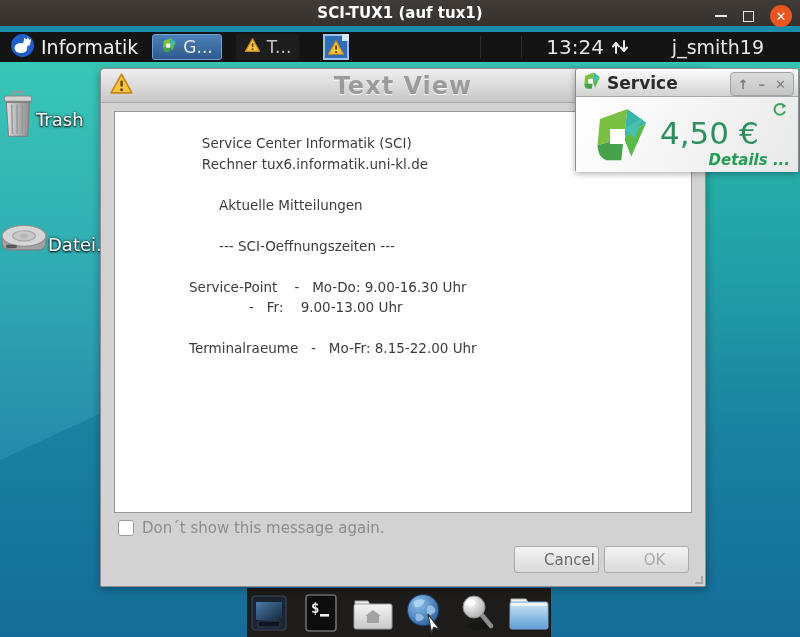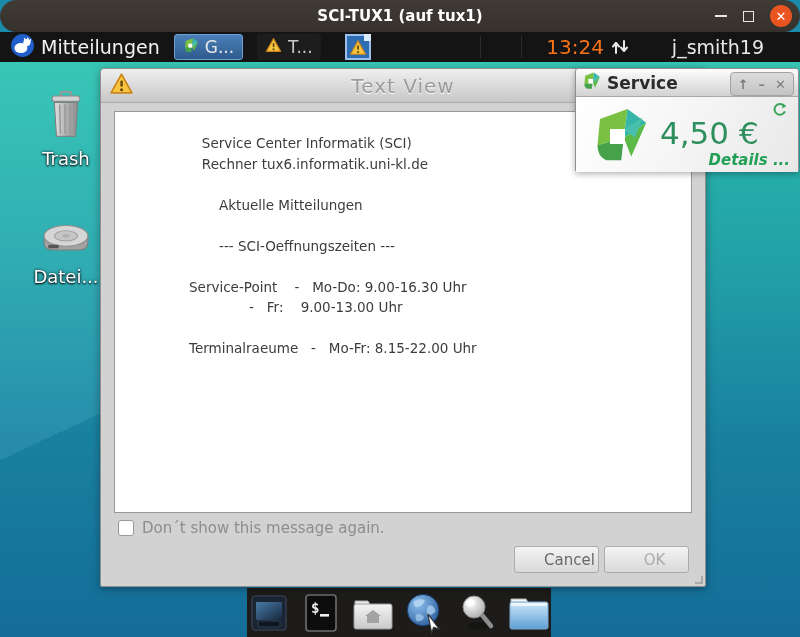--- a/index.html
+++ b/index.html
@@ -1,21 +1,21 @@
 <!DOCTYPE html>
 <html><head>
 <meta charset="utf-8">
 <style>
   * { margin:0; padding:0; box-sizing:border-box; }
   body { font-family:"DejaVu Sans", sans-serif; background:#222; }
   .screen { position:relative; width:800px; height:637px; overflow:hidden; background:#1a8cab; }
 
   
-  .titlebar { position:absolute; left:0; top:0; width:800px; height:32px;
-    background:linear-gradient(#403b37,#36312d); display:flex; align-items:center;border-radius:16px; }
+  .titlebar { position:absolute; left:0; top:0; width:800px; height:26px;
+    background:linear-gradient(#403b37,#36312d); display:flex; align-items:center; }
   .titlebar .title { position:absolute; left:0; right:0; text-align:center;
     color:#fff; font-weight:bold; font-size:15px; }
   .win-controls { position:absolute; right:8px; top:0; height:32px; display:flex; align-items:center; gap:16px; }
   .btn-min { width:12px; height:2px; background:#e6e6e6; }
   .btn-max { width:11px; height:11px; border:1.5px solid #e6e6e6; }
   .btn-close { width:22px; height:22px; border-radius:50%; background:#e95420; color:#fff;
     display:flex; align-items:center; justify-content:center; font-size:13px; font-weight:bold; line-height:1; }
 
   
   .panel { position:absolute; left:0; top:32px; width:800px; height:30px; background:#141414;
@@ -24,46 +24,46 @@
   .menu-label { font-size:19px; color:#f2f2f2; }
   .task-btn { display:flex; align-items:center; gap:6px; height:26px; padding:0 8px; margin-left:14px;
     border-radius:3px; font-size:17px; color:#e8e8e8; }
   .task-btn.active { background:linear-gradient(#4b80b8,#2e5a8e); border:1px solid #6fa0d4; }
   .task-btn.inactive { color:#c9c9c9; background:#1d1d1d; }
   .tray-icon { margin-left:24px; width:26px; height:26px; background:#2e6db4; border:2px solid #9cc0ea;
     display:flex; align-items:center; justify-content:center; position:relative; }
   .tray-icon .notch { position:absolute; right:-2px; top:-2px; width:7px; height:7px; background:#dcebfa; }
   .panel .spacer { flex:1; }
   .sep { width:1px; height:22px; background:#2c2c2c; margin:0 0 0 44px; }
-  .clock { font-size:20px; color:#f97316; margin-left:24px; }
+  .clock { font-size:20px; color:#e5e5e5; margin-left:24px; }
   .updown { margin-left:6px; display:flex; align-items:center; }
   .username { font-size:19px; color:#e9e9e9; margin-left:42px; margin-right:26px; }
 
   
   .desktop { position:absolute; left:0; top:62px; width:800px; height:575px;
     background:linear-gradient(180deg,#2cc3b2 0%,#23a7ae 35%,#1a86a6 65%,#15719e 100%); }
   .desktop::after { content:""; position:absolute; inset:0;
     background:linear-gradient(155deg, rgba(255,255,255,0.06) 0 42%, rgba(0,0,0,0.04) 42% 100%); pointer-events:none; }
-  .dicon { position:absolute; width:132px; display:flex; flex-direction:column; align-items:center; z-index:1; }
+  .dicon { position:absolute; width:132px; display:flex; flex-direction:row; align-items:center; z-index:1; }
   .dicon .dlabel { margin-top:6px; font-size:18px; color:#fff;
     text-shadow:0 1px 2px #000, 0 0 3px rgba(0,0,0,.8); }
 
   
   .dock { position:absolute; left:247px; top:588px; width:304px; height:49px; background:#1d1c1a;
     display:flex; align-items:center; justify-content:center; gap:10px; z-index:1; }
   .dock-item { width:42px; height:42px; display:flex; align-items:center; justify-content:center; }
 
   
   .dialog { position:absolute; left:100px; top:68px; width:606px; height:519px; z-index:2;
     background:#d2d2d2; border:1px solid #8f8f8f; border-radius:4px 4px 2px 2px;
     box-shadow:0 2px 8px rgba(0,0,0,.35); }
   .dialog-titlebar { height:34px; border-radius:4px 4px 0 0; position:relative;
     background:linear-gradient(#efefef,#c7c7c7); border-bottom:1px solid #ababab;
     display:flex; align-items:center; padding:0 8px; }
-  .dialog-title { position:absolute; left:0; right:0; text-align:center; font-size:20px; font-weight:normal;
+  .dialog-title { position:absolute; left:0; right:0; text-align:center; font-size:24px; font-weight:bold;
     color:#9b9b9b; text-shadow:0 1px 0 #fff; letter-spacing:1px; }
   .dialog-text-area { position:absolute; left:13px; right:13px; top:42px; height:402px;
     background:#ffffff; border:1px solid #979797; overflow:hidden; }
   .tlines { padding:21px 0 0 74px; font-size:13.5px; color:#3c3c3c; }
   .tline { white-space:pre; line-height:20.5px; min-height:20.5px; }
   .cb-row { position:absolute; left:17px; top:450px; display:flex; align-items:center; gap:8px; }
   .cb-box { width:16px; height:16px; background:#fff; border:1px solid #9a9a9a; border-radius:3px; }
   .cb-label { font-size:15px; color:#8d8d8d; }
   .dlg-buttons { position:absolute; right:16px; top:477px; display:flex; gap:5px; }
   .dlg-btn { width:85px; height:27px; border:1px solid #ababab; border-radius:3px;
@@ -126,21 +126,21 @@
   <div class="panel">
     <div class="menu-btn">
       <span>
         <svg width="25" height="25" viewBox="0 0 24 24">
           <circle cx="12" cy="12" r="11" fill="#1f5ecb"></circle>
           <ellipse cx="10.5" cy="14.5" rx="6.2" ry="4.8" fill="#fff"></ellipse>
           <circle cx="16.2" cy="9.2" r="3.4" fill="#fff"></circle>
           <path d="M14 5.5 L15 8 M17 5 L17.5 7.6 M19.5 6.5 L18.8 8.6" stroke="#fff" stroke-width="1.4" stroke-linecap="round"></path>
         </svg>
       </span>
-      <span class="menu-label">Mitteilungen</span>
+      <span class="menu-label">Informatik</span>
     </div>
 
     <div class="task-btn active">
       <span>
         <svg width="16" height="16" viewBox="0 0 48 48">
             <use href="#pc-logo"></use>
           </svg>
       </span>
       <span>G...</span>
     </div>

